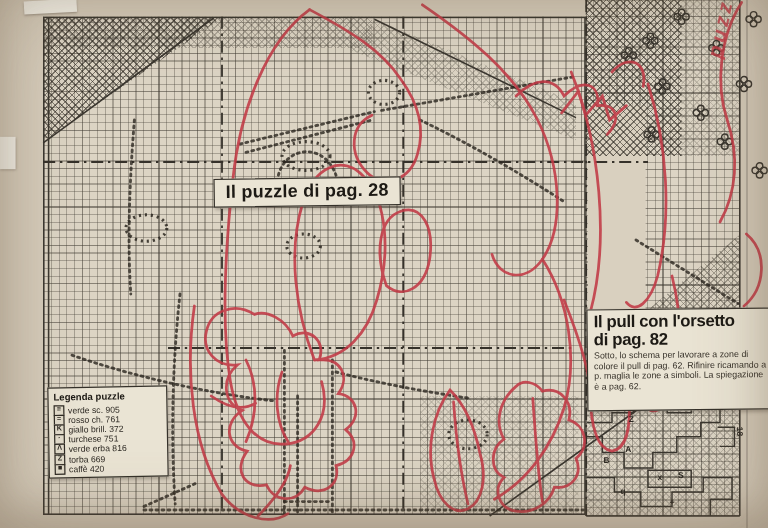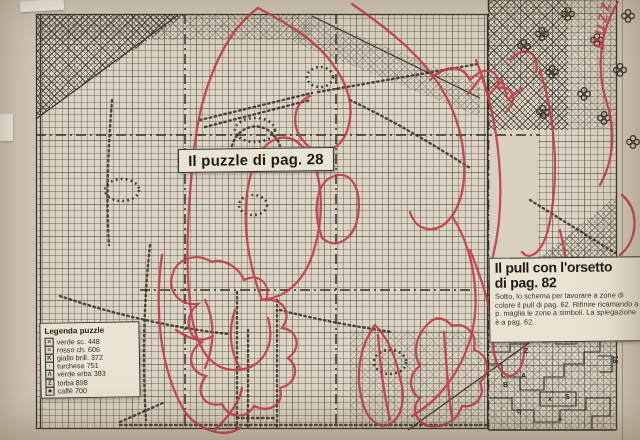--- a/index.html
+++ b/index.html
@@ -201,39 +201,39 @@
 <div class="labelbox" id="article-box">
   <div class="t">Il pull con l'orsetto</div>
   <div class="t">di pag. 82</div>
   <div class="b">Sotto, lo schema per lavorare a zone di colore il pull di pag. 62. Rifinire ricamando a p. maglia le zone a simboli. La spiegazione è a pag. 62.</div>
 </div>
 
 <div class="labelbox" id="legend-box">
   <div class="lt">Legenda puzzle</div>
   <div class="lrow">
     <span class="lsym">≡</span>
-    <span class="llab">verde sc. 448</span>
+    <span class="llab">verde sc. 905</span>
   </div>
   <div class="lrow">
     <span class="lsym">=</span>
-    <span class="llab">rosso ch. 606</span>
+    <span class="llab">rosso ch. 761</span>
   </div>
   <div class="lrow">
     <span class="lsym">K</span>
     <span class="llab">giallo brill. 372</span>
   </div>
   <div class="lrow">
     <span class="lsym">·</span>
     <span class="llab">turchese 751</span>
   </div>
   <div class="lrow">
     <span class="lsym">Λ</span>
-    <span class="llab">verde erba 383</span>
+    <span class="llab">verde erba 816</span>
   </div>
   <div class="lrow">
     <span class="lsym">Z</span>
-    <span class="llab">torba 898</span>
+    <span class="llab">torba 669</span>
   </div>
   <div class="lrow">
     <span class="lsym">■</span>
-    <span class="llab">caffè 700</span>
+    <span class="llab">caffè 420</span>
   </div>
 </div>
 
 </body></html>

